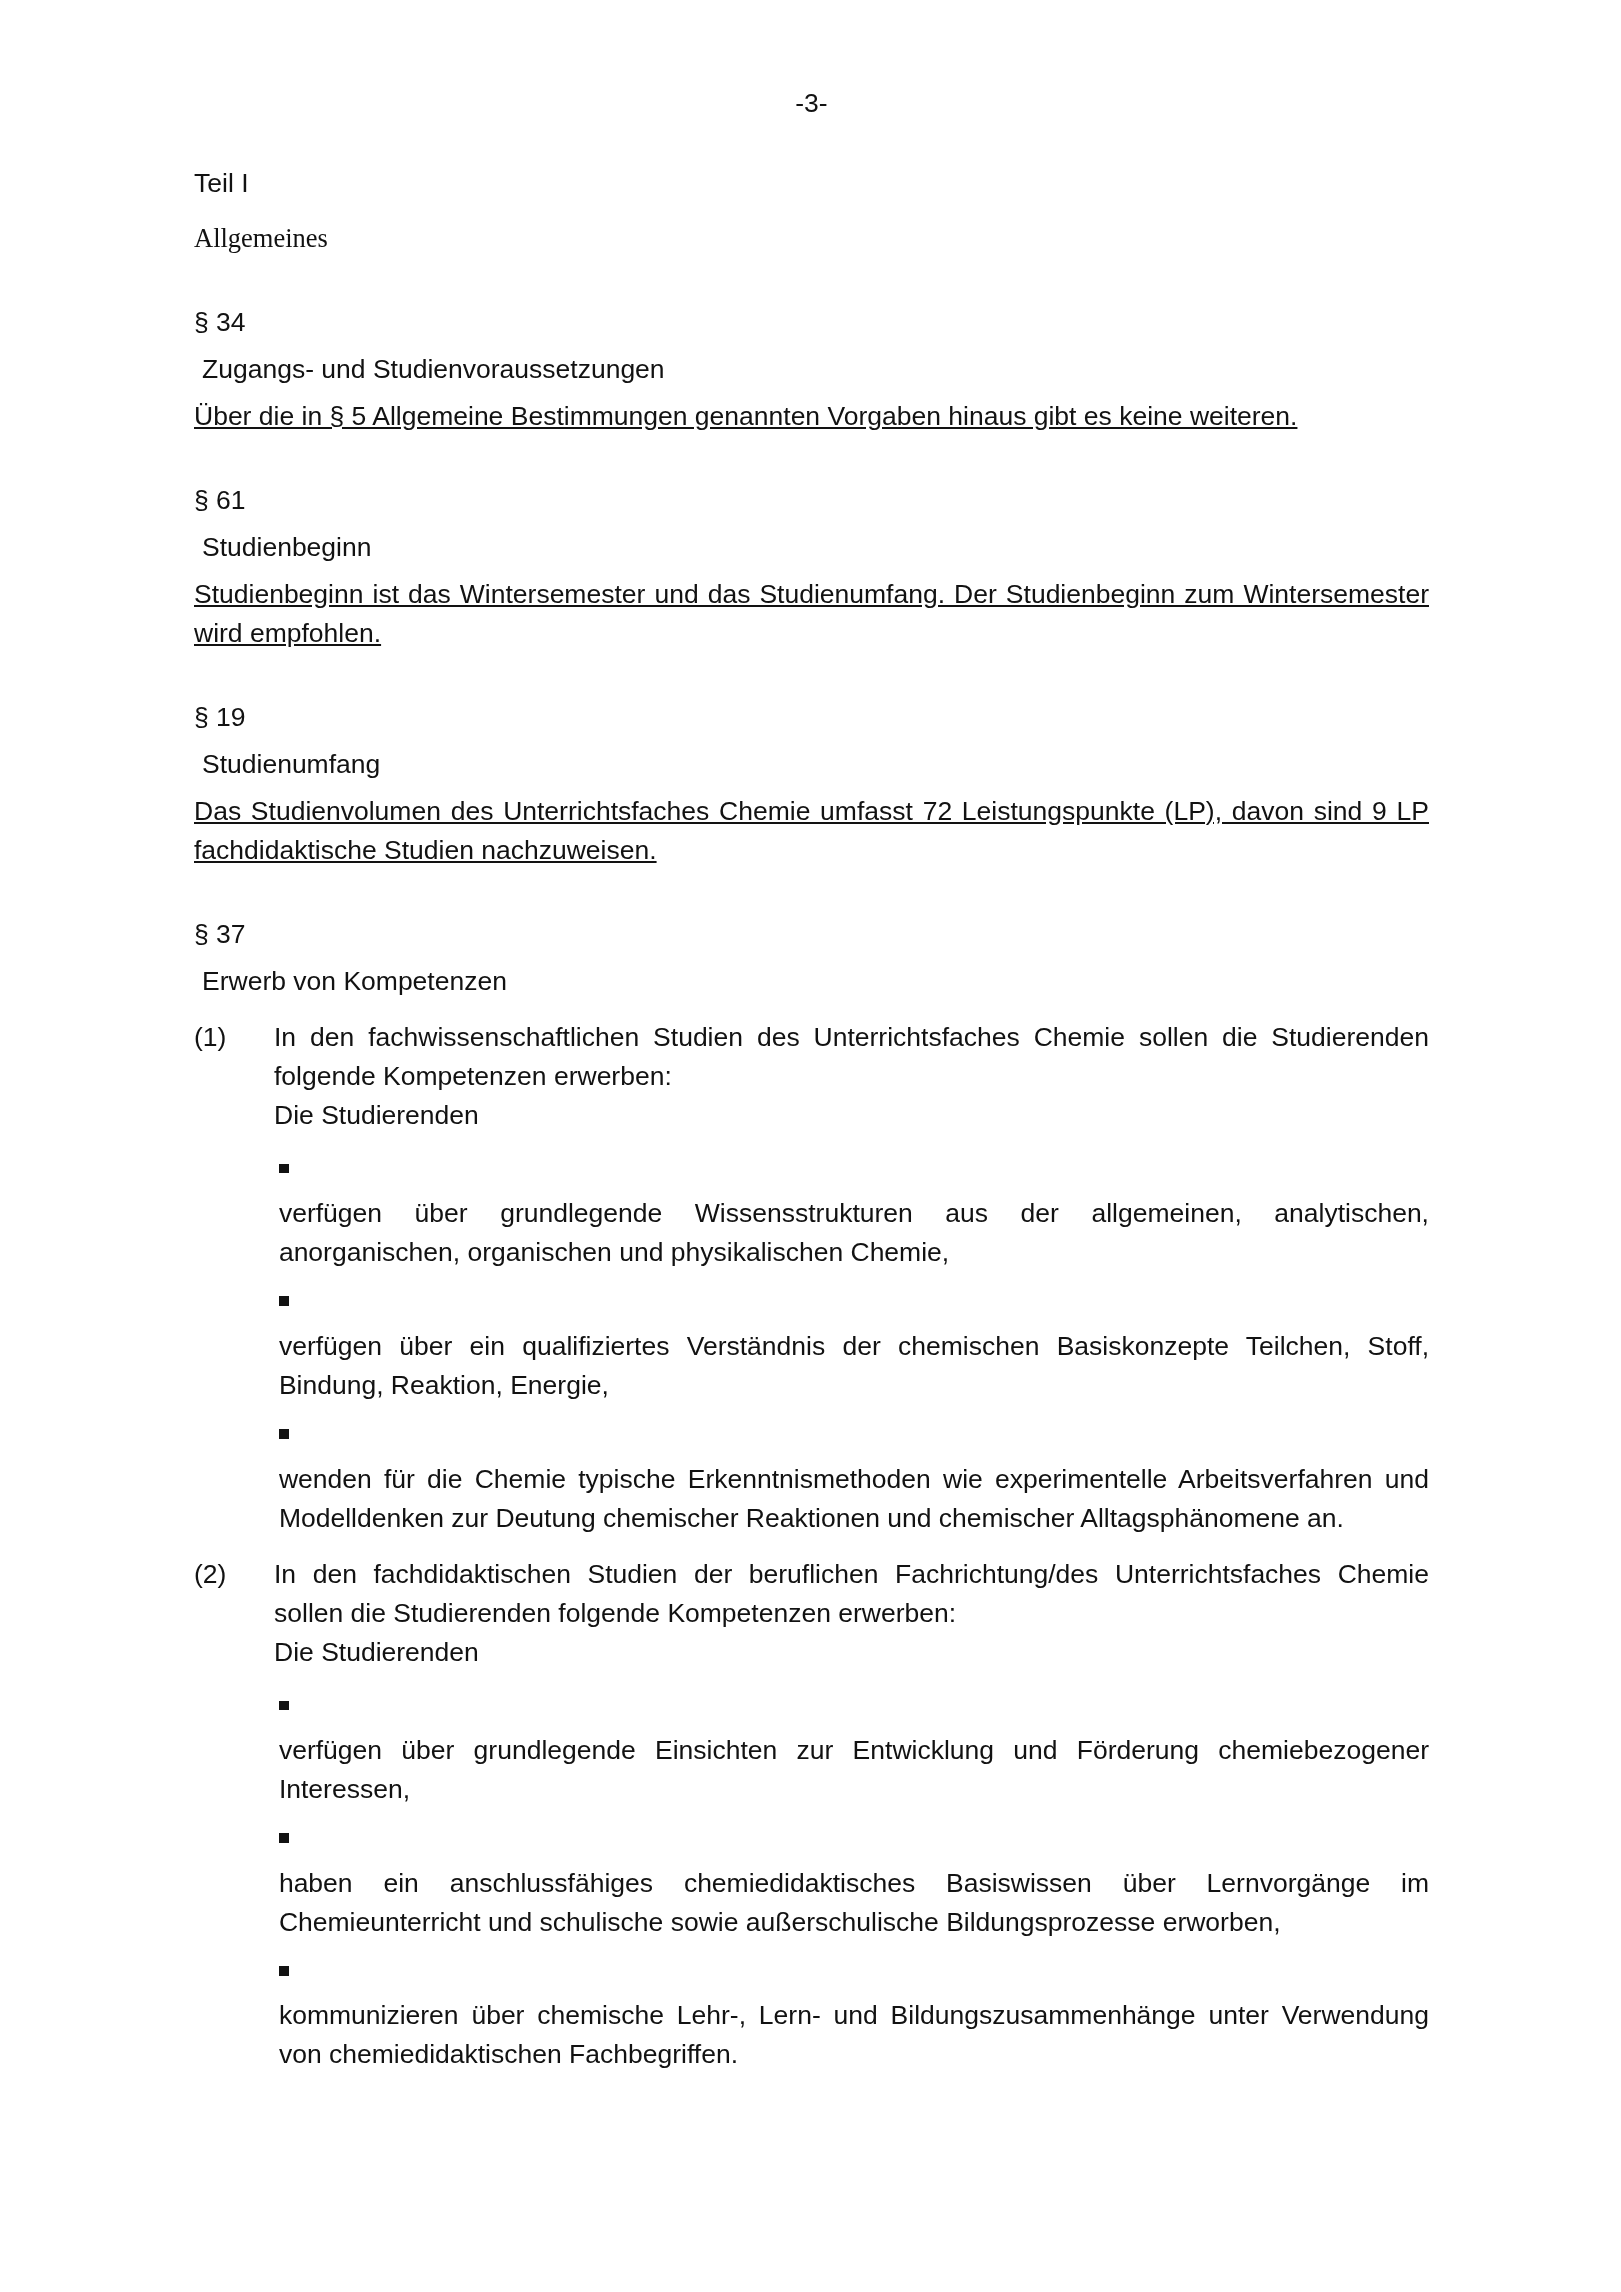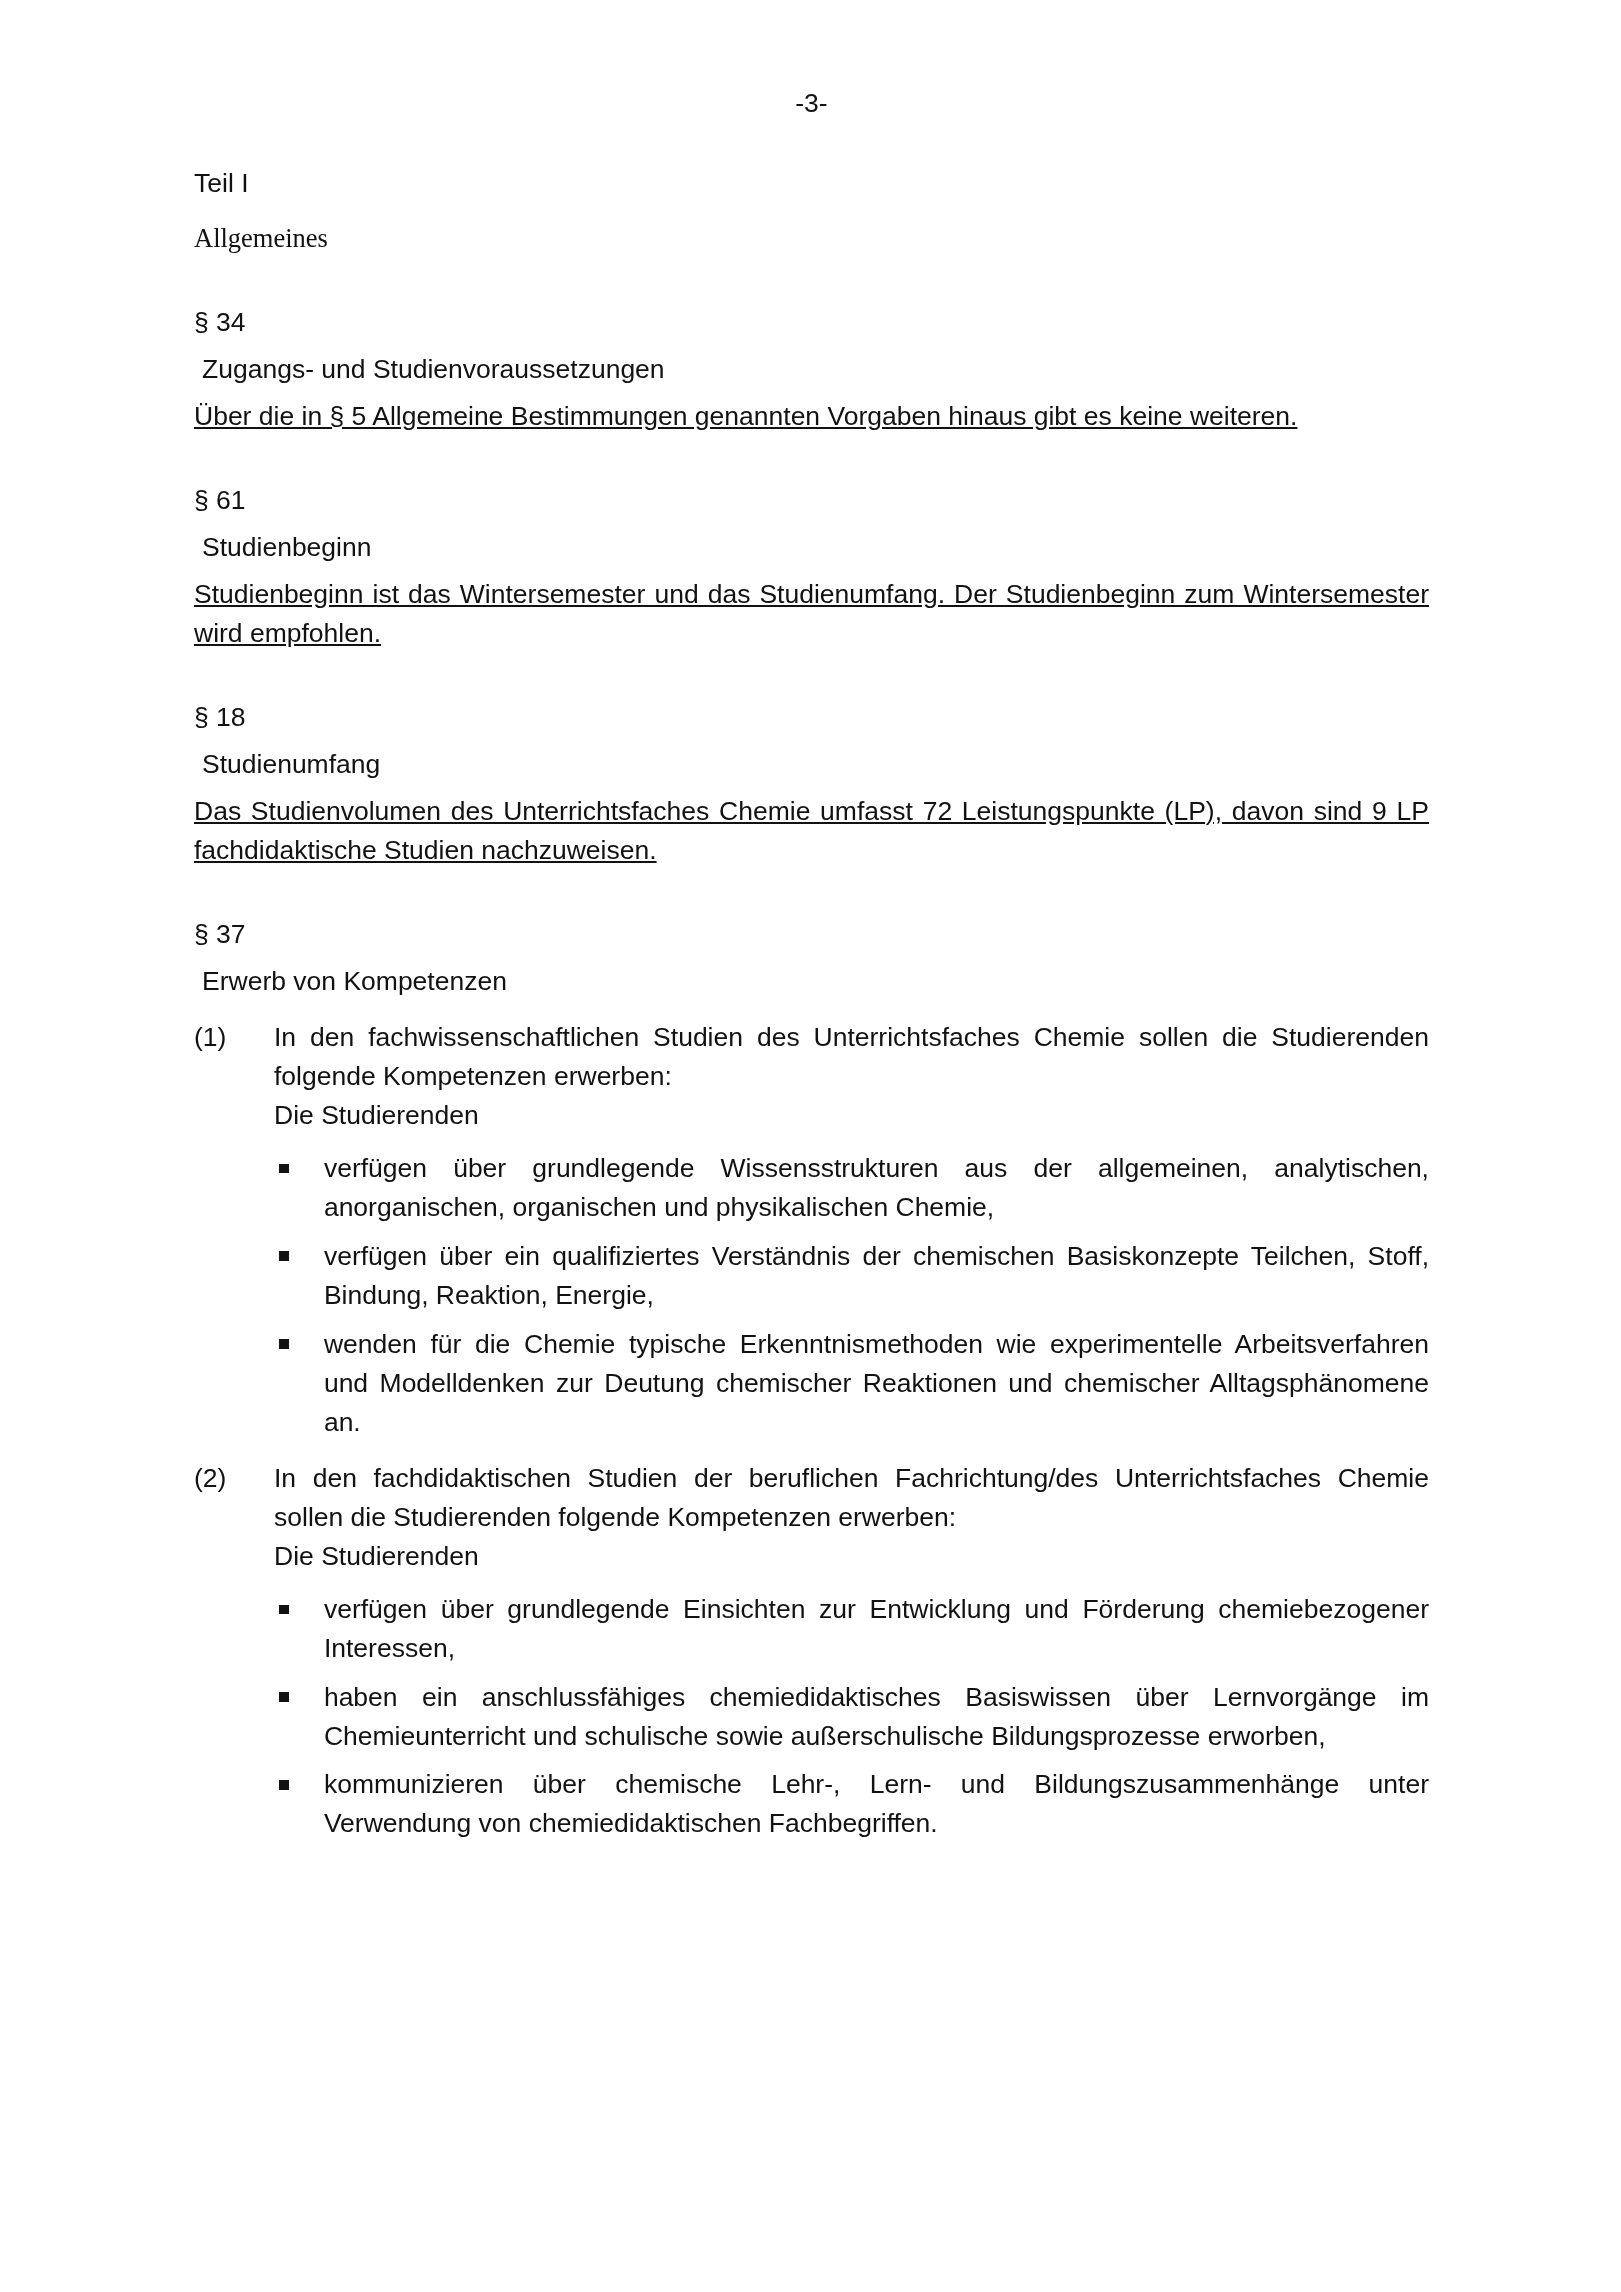--- a/index.html
+++ b/index.html
@@ -63,20 +63,21 @@
     margin: 0;
     text-align: justify;
   }
   .bullets {
     margin-top: 13.7px;
     margin-left: 4.9px;
   }
   .bullet-row {
     display: flex;
     margin-top: 9.8px;
+    flex-direction: column;
   }
   .bullet-row:first-child {
     margin-top: 0;
   }
   .bullet-marker-col {
     flex: 0 0 45px;
     padding-top: 14.7px;
   }
   .bullet-square {
     display: block;
@@ -112,21 +113,21 @@
   <section>
     <div class="section-header">
       <div class="center-line section-para">§ 61</div>
       <div class="center-line section-title">Studienbeginn</div>
     </div>
     <p class="body-text">Studienbeginn ist das Wintersemester und das Studienumfang. Der Studienbeginn zum Wintersemester wird empfohlen.</p>
   </section>
 
   <section>
     <div class="section-header">
-      <div class="center-line section-para">§ 18</div>
+      <div class="center-line section-para">§ 19</div>
       <div class="center-line section-title">Studienumfang</div>
     </div>
     <p class="body-text">Das Studienvolumen des Unterrichtsfaches Chemie umfasst 72 Leistungspunkte (LP), davon sind 9 LP fachdidaktische Studien nachzuweisen.</p>
   </section>
 
   <section>
     <div class="section-header">
       <div class="center-line section-para">§ 37</div>
       <div class="center-line section-title">Erwerb von Kompetenzen</div>
     </div>

